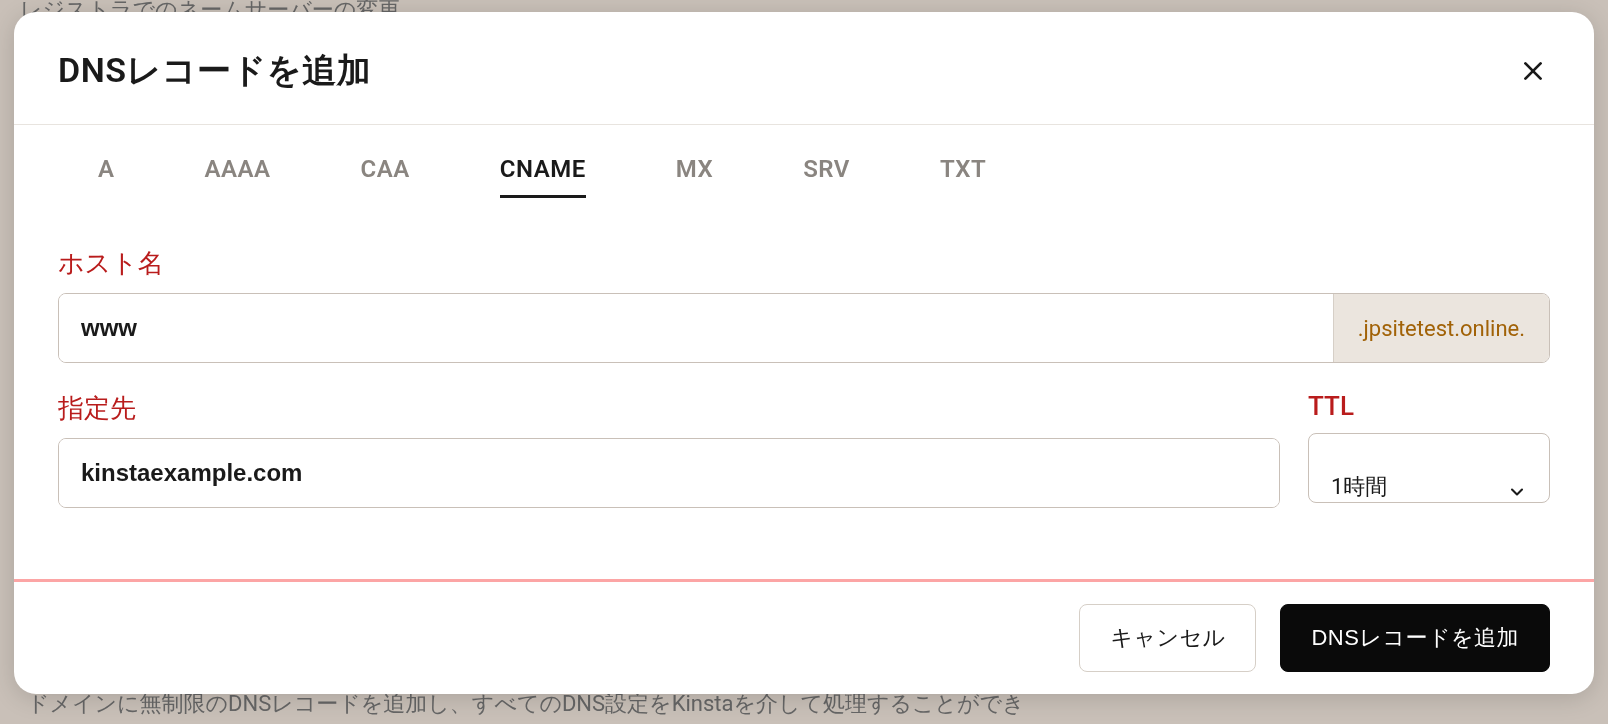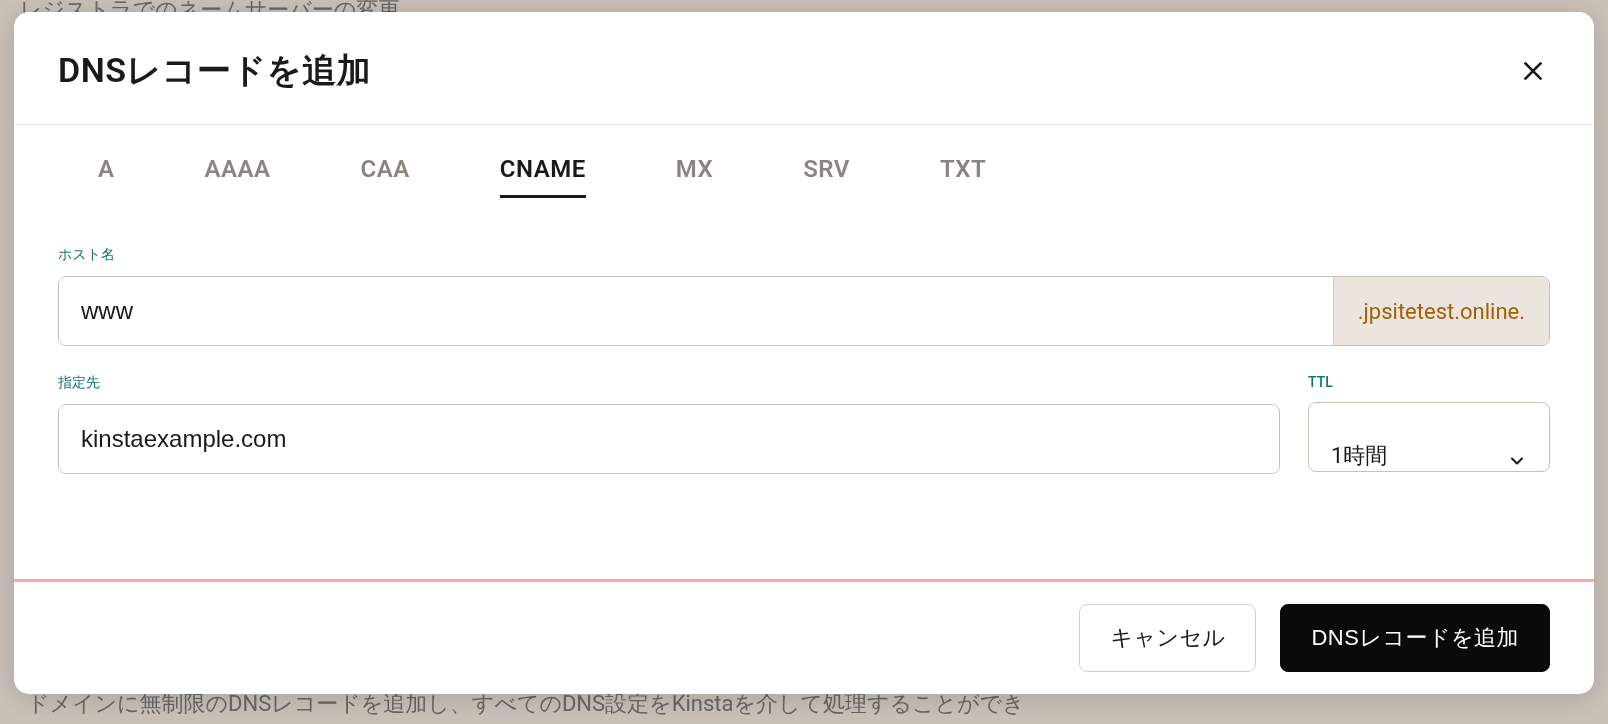--- a/index.html
+++ b/index.html
@@ -18,21 +18,21 @@
   }
   .backdrop-top { top: -5px; left: 20px; }
   .backdrop-bottom { bottom: 5px; left: 27px; }
   .modal {
     position: absolute;
     top: 12px;
     left: 14px;
     right: 14px;
     bottom: 30px;
     background: #fff;
-    border-radius: 15px;
+    border-radius: 22px;
     box-shadow: 0 4px 24px rgba(0,0,0,0.15);
     display: flex;
     flex-direction: column;
   }
   .modal-header {
     display: flex;
     justify-content: space-between;
     align-items: center;
     padding: 36px 44px 30px 44px;
     border-bottom: 1px solid #e8e4df;
@@ -77,40 +77,41 @@
     border-bottom-color: #1a1a1a;
   }
   .field-group { margin-bottom: 28px; }
   .field-row {
     display: flex;
     gap: 28px;
   }
   .field { flex: 1; display: flex; flex-direction: column; }
   .field.ttl { flex: 0 0 242px; }
   .field-label {
-    font-size: 14px;
-    color: #0f766e;
+    font-size: 26px;
+    color: #b91c1c;
     margin-bottom: 12px;
     font-weight: 500;
   }
   .input-wrap {
     display: flex;
     border: 1px solid #c9c0b8;
     border-radius: 8px;
     overflow: hidden;
     height: 70px;
   }
   .text-input {
     flex: 1;
     border: none;
     padding: 0 22px;
     font-size: 24px;
     color: #1a1a1a;
     outline: none;
     background: #fff;
+    font-weight: bold;
   }
   .input-suffix {
     background: #ebe5de;
     padding: 0 24px;
     display: flex;
     align-items: center;
     font-size: 22px;
     color: #a16207;
     border-left: 1px solid #d6cfc7;
   }

